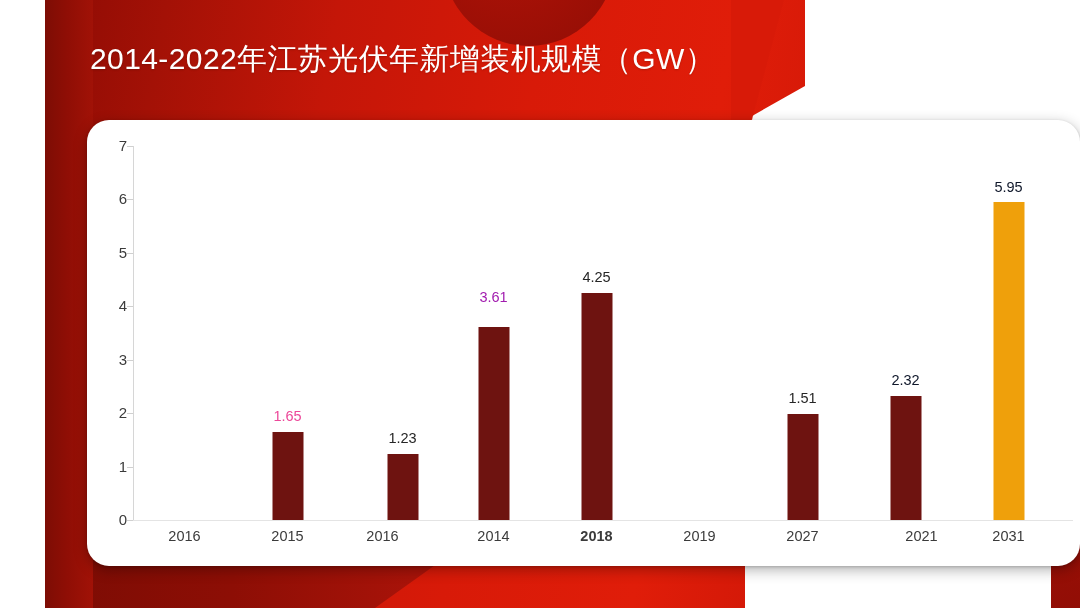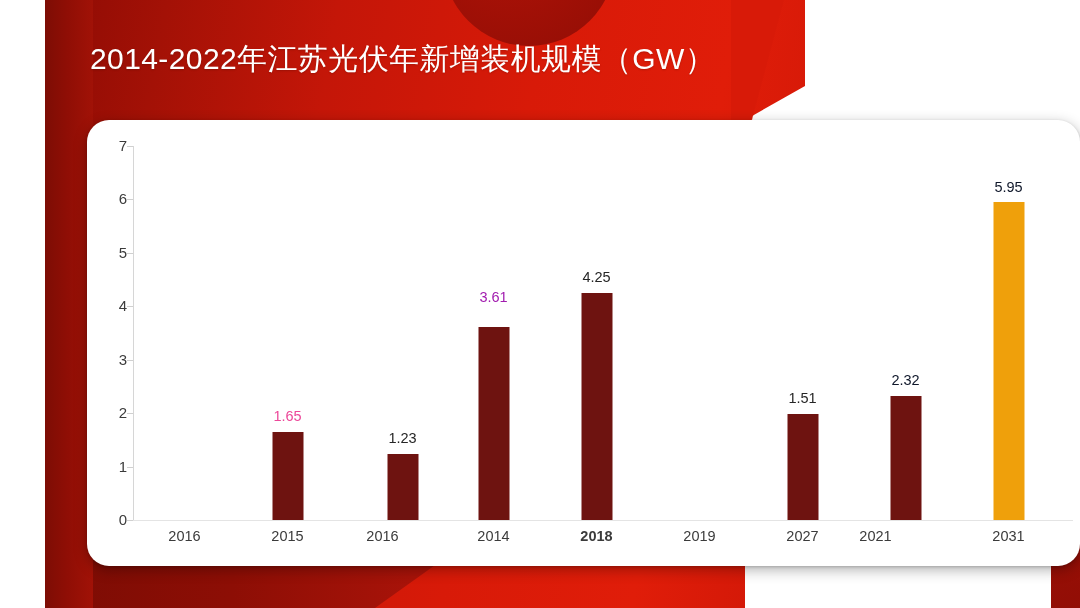--- a/index.html
+++ b/index.html
@@ -160,19 +160,19 @@
           </div>
         </div>
       <div id="x-axis">
           <div class="x-label" style="left: 46px;">2016</div>
           <div class="x-label" style="left: 149px;">2015</div>
           <div class="x-label" style="left: 244px;">2016</div>
           <div class="x-label" style="left: 355px;">2014</div>
           <div class="x-label" style="left: 458px; font-weight: bold;">2018</div>
           <div class="x-label" style="left: 561px;">2019</div>
           <div class="x-label" style="left: 664px;">2027</div>
-          <div class="x-label" style="left: 737px;">2021</div>
+          <div class="x-label" style="left: 783px;">2021</div>
           <div class="x-label" style="left: 870px;">2031</div>
         </div>
     </div>
   </div>
 
 </div>
 
 </body></html>

